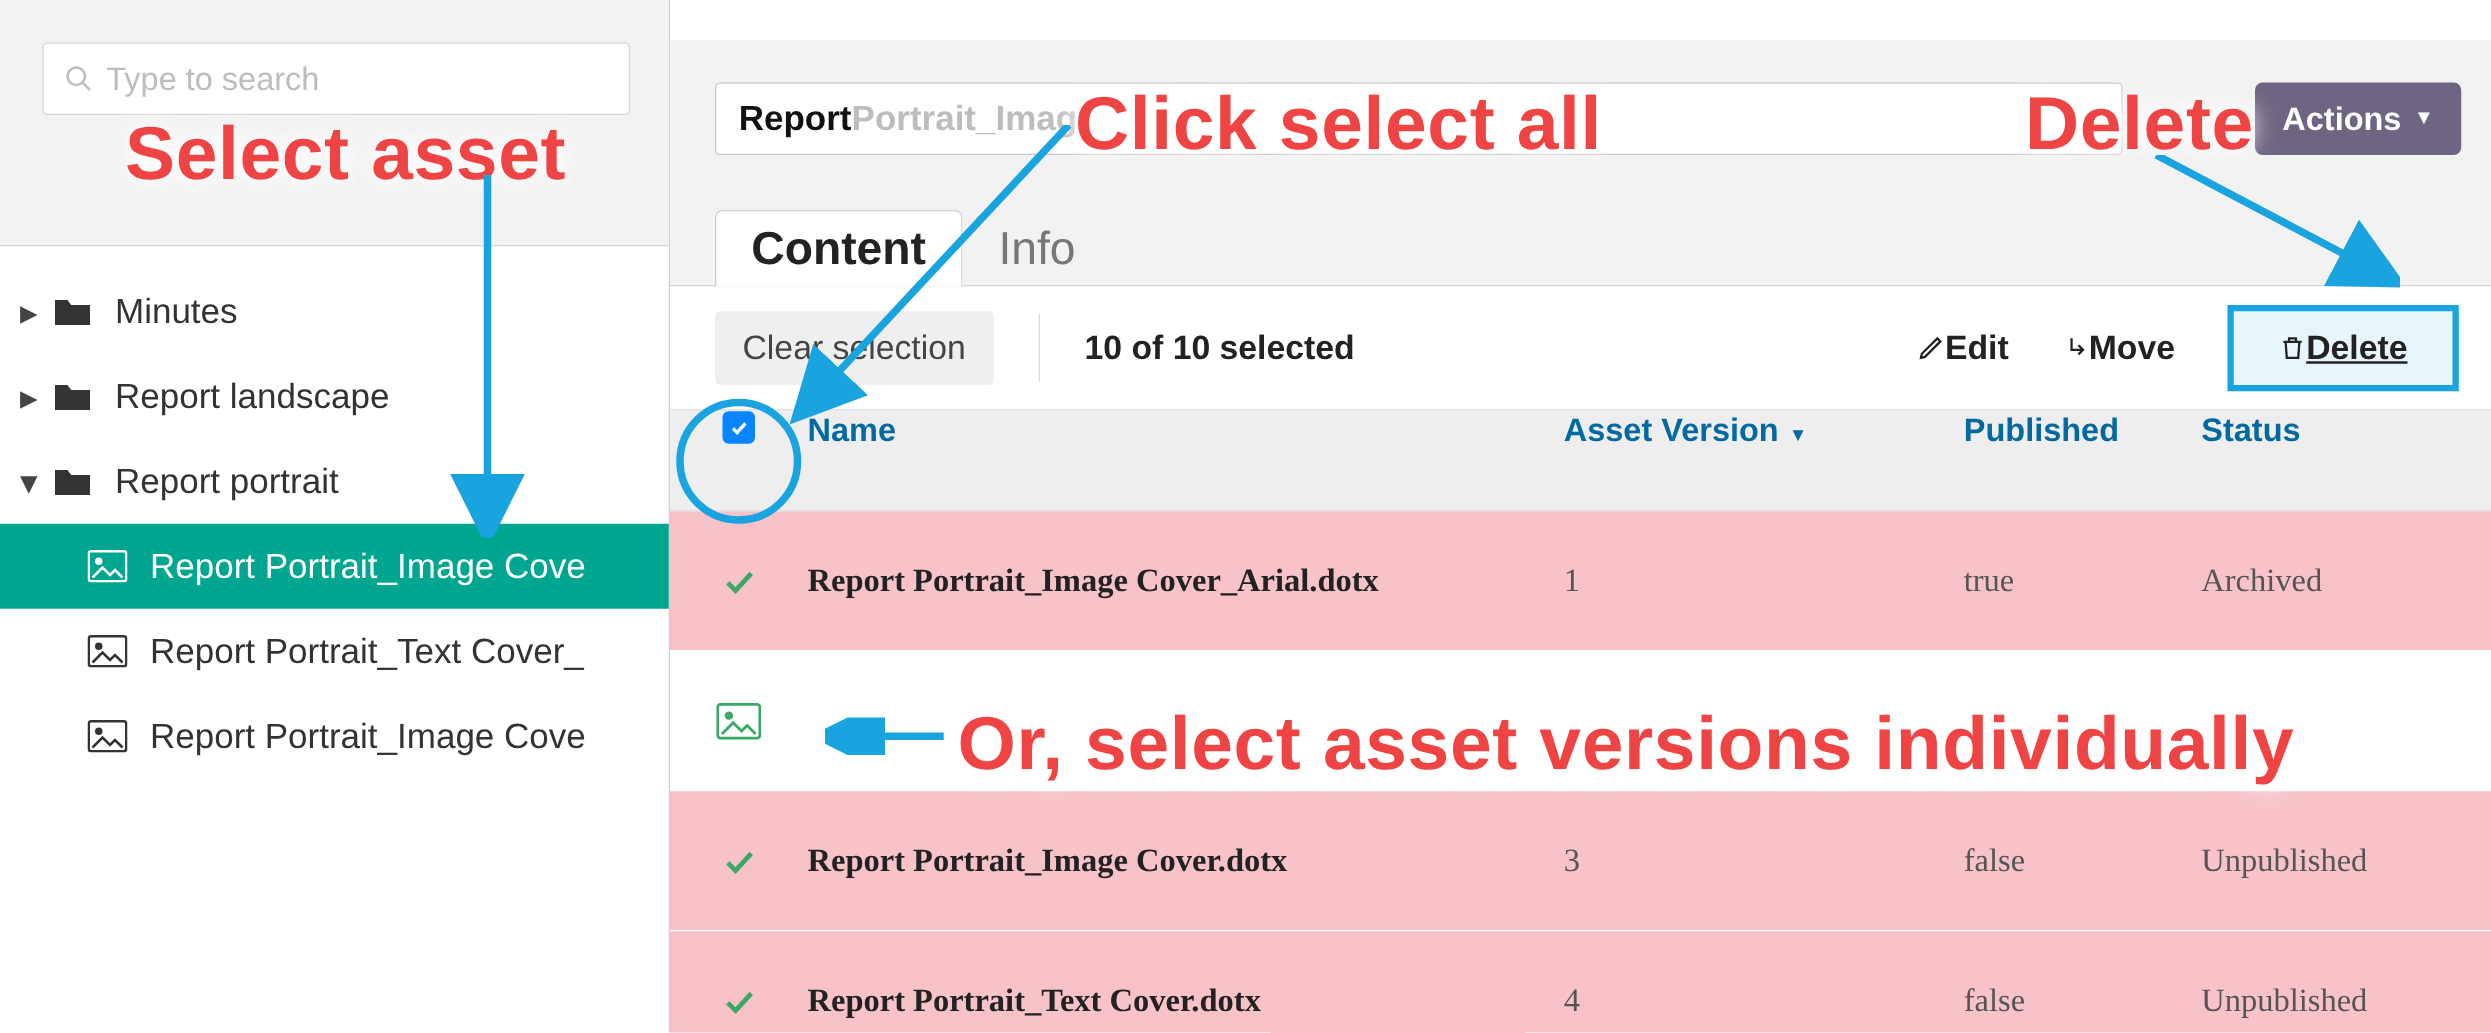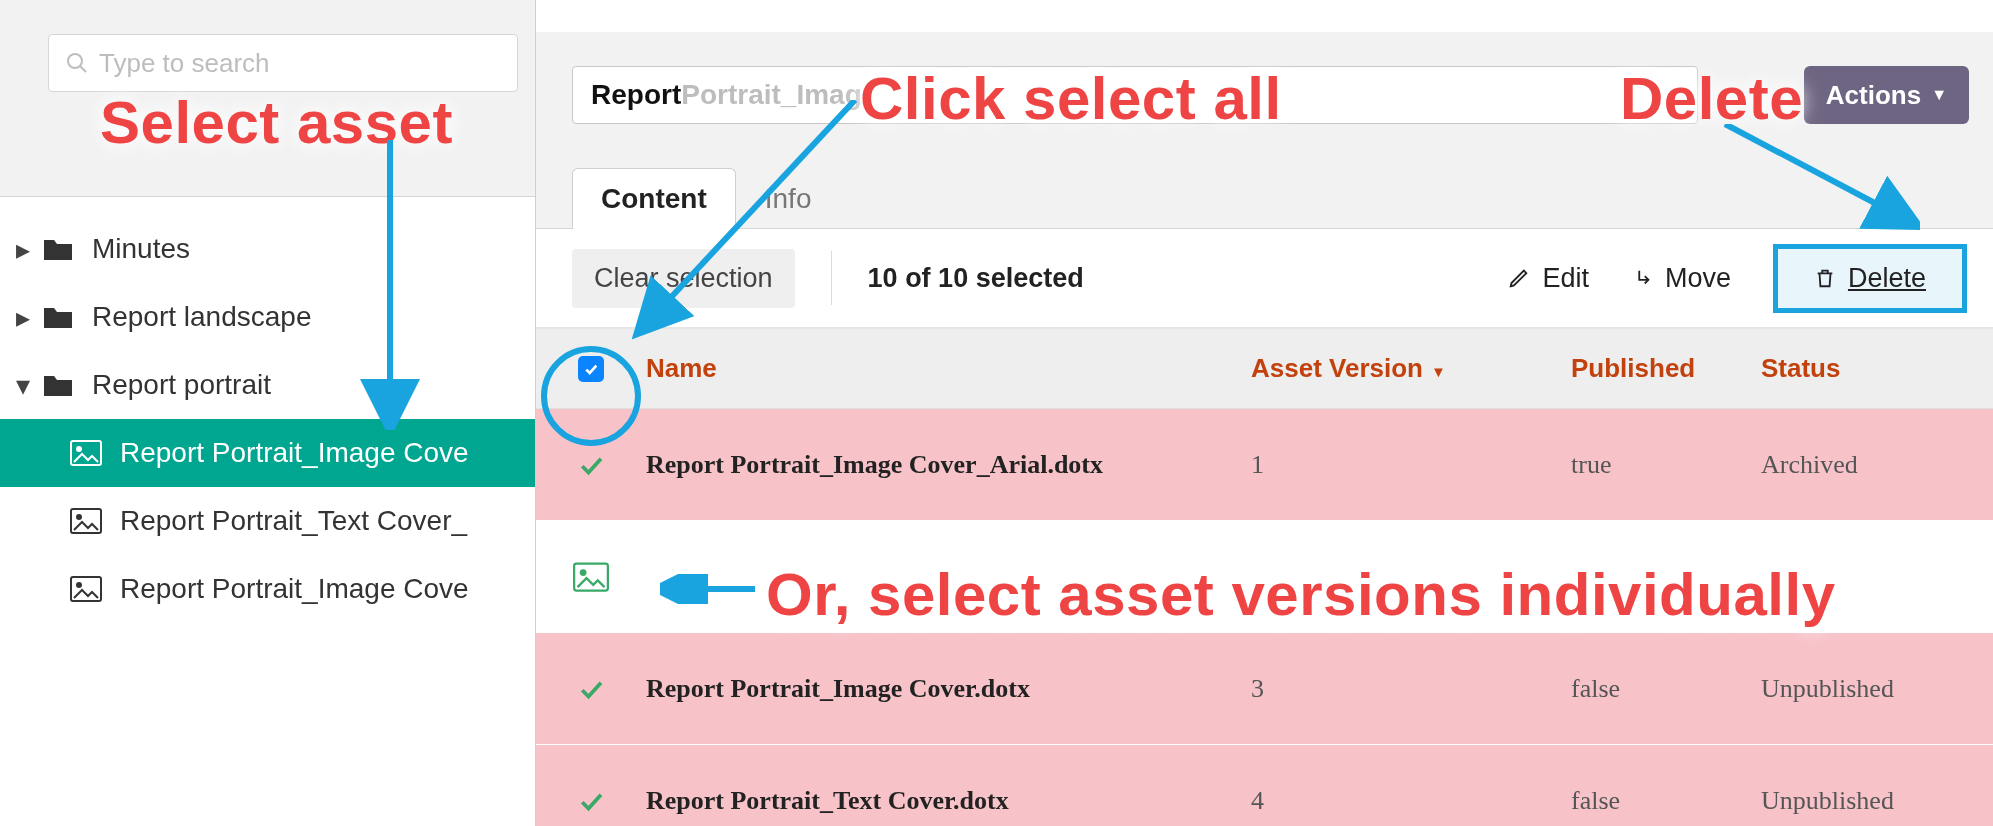--- a/index.html
+++ b/index.html
@@ -23,21 +23,21 @@
     background: #fff;
     border-right: 1px solid #cfcfcf;
   }
   .search-wrap {
     background: #f2f2f2;
     height: 197px;
     border-bottom: 1px solid #d6d6d6;
     display: flex;
     align-items: flex-start;
     padding-top: 34px;
-    padding-left: 48px;
+    padding-left: 34px;
   }
   .search-box {
     width: 470px;
     height: 58px;
     background: #fff;
     border: 1px solid #d6d6d6;
     border-radius: 4px;
     display: flex;
     align-items: center;
     padding: 0 16px;
@@ -117,21 +117,21 @@
     position: absolute;
     left: 36px;
     bottom: -1px;
     display: flex;
     gap: 0;
     align-items: flex-end;
   }
   .tab {
     height: 61px;
     padding: 0 28px;
-    font-size: 28px;
+    font-size: 37px;
     color: #777;
     display: flex;
     align-items: center;
     border: 1px solid transparent;
     border-bottom: none;
     position: relative;
     bottom: 0;
   }
   .tab.active {
     background: #fff;
@@ -152,37 +152,37 @@
   }
   .clear-sel {
     background: #efefef;
     border-radius: 4px;
     padding: 14px 22px;
     color: #444;
   }
   .vdiv { width:1px; height:54px; background:#dcdcdc; margin: 0 36px; }
   .sel-count { font-weight: 700; color:#222; }
   .toolbar-spacer { flex: 1; }
-  .tool-item { display:flex; align-items:center; gap:12px; margin-left: 42px; color:#222; }
+  .tool-item { display:flex; align-items:center; margin-left: 42px; color:#222;font-weight:bold; }
   .tool-item.delete-box {
     border: 5px solid #19a4e0;
     background: #e8f6fc;
     padding: 14px 36px;
     margin-left: 42px;
   }
   .tool-item.delete-box span { text-decoration: underline; }
 
   .grid-head {
     height: 80px;
     background: #eeeeee;
     border-bottom: 1px solid #e0e0e0;
     display: flex;
-    align-items: center;
+    align-items: flex-start;
     font-size: 26px;
-    color: #c2410c;
+    color: #0369a1;
     font-weight: 600;
   }
   .col-check { width: 110px; display:flex; justify-content:center; }
   .col-name { flex: 1; }
   .col-ver { width: 320px; }
   .col-pub { width: 190px; }
   .col-status { width: 232px; }
   .sort-caret { margin-left: 8px; font-size: 15px; }
 
   .checkbox {

